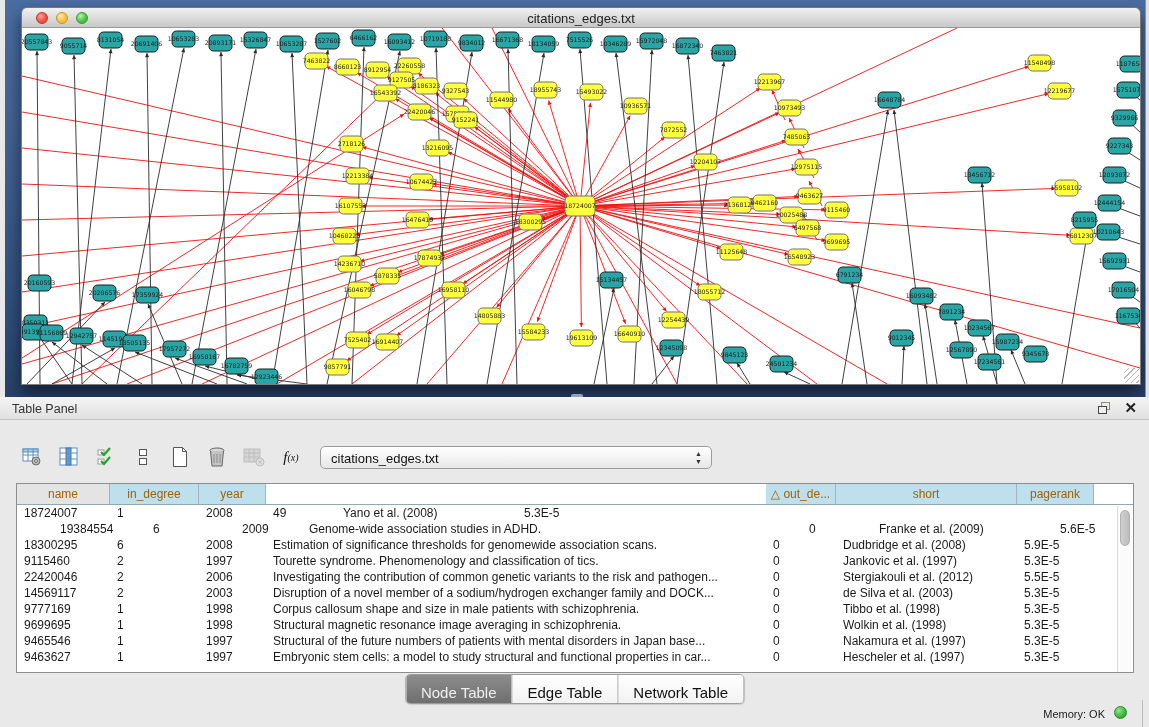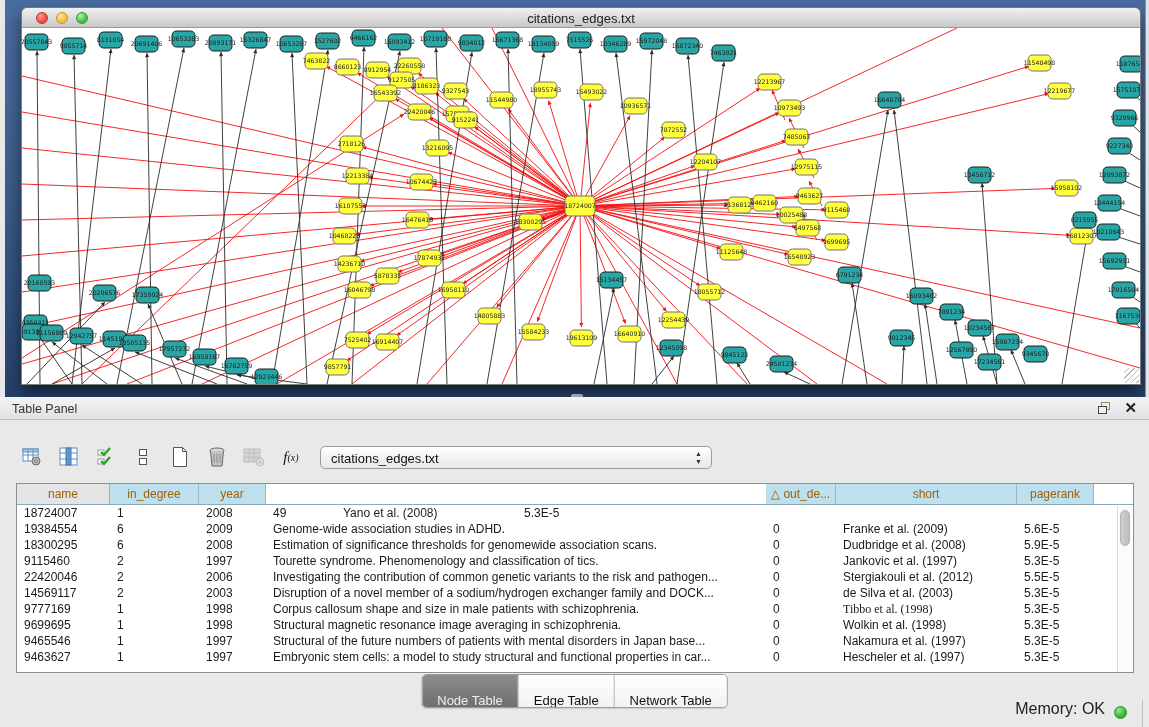--- a/index.html
+++ b/index.html
@@ -61,27 +61,27 @@
   .td { font-size:12px; color:#1a1a1a; line-height:16px; white-space:nowrap; overflow:hidden;
     padding-left:7px; flex:0 0 auto; }
   .vscroll { position:absolute; right:1px; top:22px; width:15px; height:167px;
     background:#FBFBFB; border-left:1px solid #DCDCDC; }
   .vscroll .thumb { position:absolute; left:2px; top:4px; width:10px; height:36px;
     background:linear-gradient(90deg,#CFCFCF,#BDBDBD); border:1px solid #B3B3B3; border-radius:6px; }
 
   .tabs { position:absolute; left:50%; top:277px; transform:translateX(-50%); display:flex;
     border:1px solid #9c9c9c; border-radius:5px; overflow:hidden;
     box-shadow:0 1px 1px rgba(0,0,0,.12); }
-  .tab { height:20px; line-height:20px; padding:16px 15px; font-size:13px; color:#111;
+  .tab { height:28px; line-height:20px; padding:8px 15px; font-size:15px; color:#111;
     background:linear-gradient(#FFFFFF,#F2F2F2); border-left:1px solid #b9b9b9; }
   .tab:first-child { border-left:none; }
   .tab.active { background:linear-gradient(#8c8c8c,#6f6f6f); color:#EFEFEF; }
 
   .statusbar { position:absolute; left:0; bottom:0; width:1149px; height:27px; }
-  .statusbar .mem { position:absolute; right:44px; top:0; font-size:16px; color:#222; }
+  .statusbar .mem { position:absolute; right:44px; top:8px; font-size:11px; color:#222; }
   .statusbar .dot { position:absolute; right:22px; top:6px; width:13px; height:13px; border-radius:50%;
     background:radial-gradient(circle at 35% 30%,#8CE98C,#31AC31 70%); border:1px solid #2A8B2A; }
   .statusbar .sep { position:absolute; right:6px; top:0; width:1px; height:27px; background:#BDBDBD; }
 </style>
 </head>
 <body>
 
 <div class="desktop">
   <div class="win">
     <div class="titlebar">
@@ -677,21 +677,21 @@
     <div id="tbody">
         <div class="tr">
           <div class="td" style="width: 93px;">18724007</div>
           <div class="td" style="width: 89px;">1</div>
           <div class="td" style="width: 67px;">2008</div>
           <div class="td" style="width: 70px;">49</div>
           <div class="td" style="width: 181px;">Yano et al. (2008)</div>
           <div class="td" style="width: 77px;">5.3E-5</div>
         </div>
         <div class="tr">
-          <div class="td" style="width: 93px;">19384554</div>
+          <div class="td" style="width: 93px; margin-left: 36px;">19384554</div>
           <div class="td" style="width: 89px;">6</div>
           <div class="td" style="width: 67px;">2009</div>
           <div class="td" style="width: 500px;">Genome-wide association studies in ADHD.</div>
           <div class="td" style="width: 70px;">0</div>
           <div class="td" style="width: 181px;">Franke et al. (2009)</div>
           <div class="td" style="width: 77px;">5.6E-5</div>
         </div>
         <div class="tr">
           <div class="td" style="width: 93px;">18300295</div>
           <div class="td" style="width: 89px;">6</div>
@@ -727,21 +727,21 @@
           <div class="td" style="width: 70px;">0</div>
           <div class="td" style="width: 181px;">de Silva et al. (2003)</div>
           <div class="td" style="width: 77px;">5.3E-5</div>
         </div>
         <div class="tr">
           <div class="td" style="width: 93px;">9777169</div>
           <div class="td" style="width: 89px;">1</div>
           <div class="td" style="width: 67px;">1998</div>
           <div class="td" style="width: 500px;">Corpus callosum shape and size in male patients with schizophrenia.</div>
           <div class="td" style="width: 70px;">0</div>
-          <div class="td" style="width: 181px; font-family: Liberation Serif, serif;">Tibbo et al. (1998)</div>
+          <div class="td" style="width: 181px;">Tibbo et al. (1998)</div>
           <div class="td" style="width: 77px;">5.3E-5</div>
         </div>
         <div class="tr">
           <div class="td" style="width: 93px;">9699695</div>
           <div class="td" style="width: 89px;">1</div>
           <div class="td" style="width: 67px;">1998</div>
           <div class="td" style="width: 500px;">Structural magnetic resonance image averaging in schizophrenia.</div>
           <div class="td" style="width: 70px;">0</div>
           <div class="td" style="width: 181px;">Wolkin et al. (1998)</div>
           <div class="td" style="width: 77px;">5.3E-5</div>

